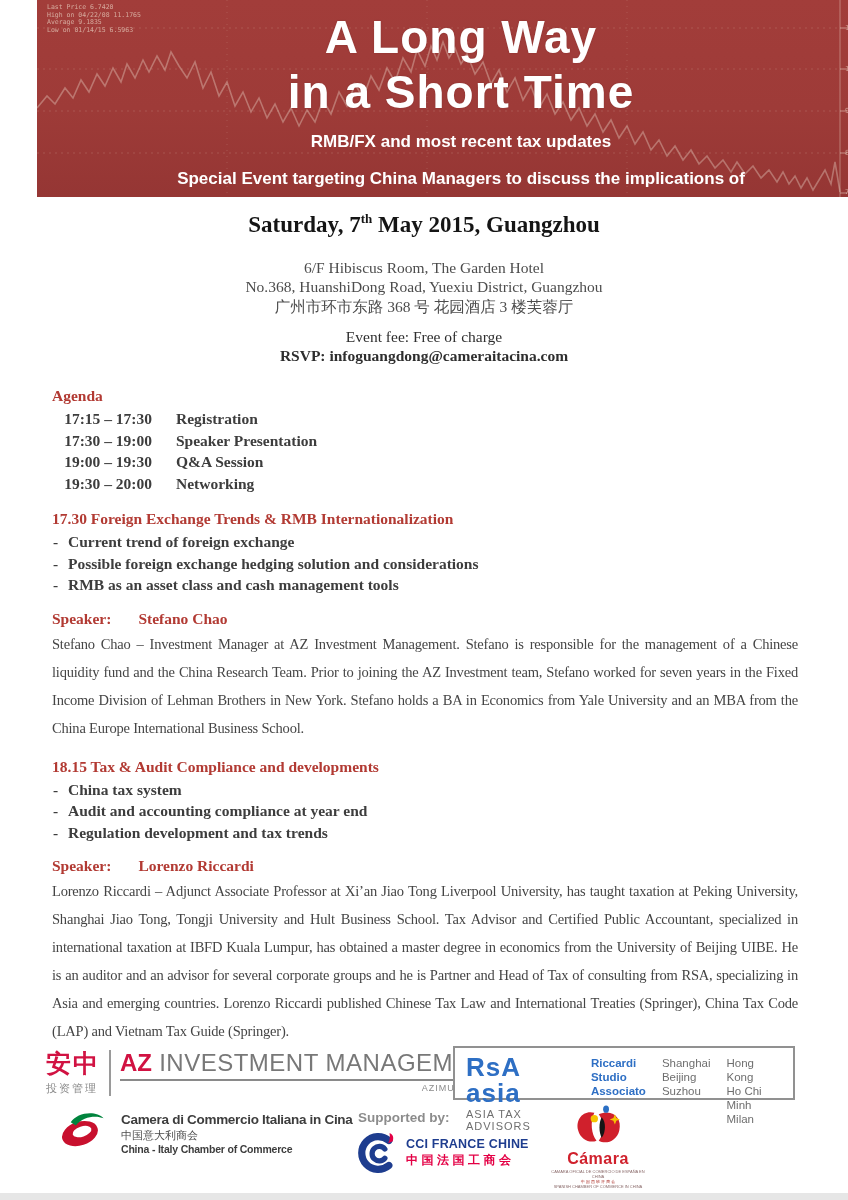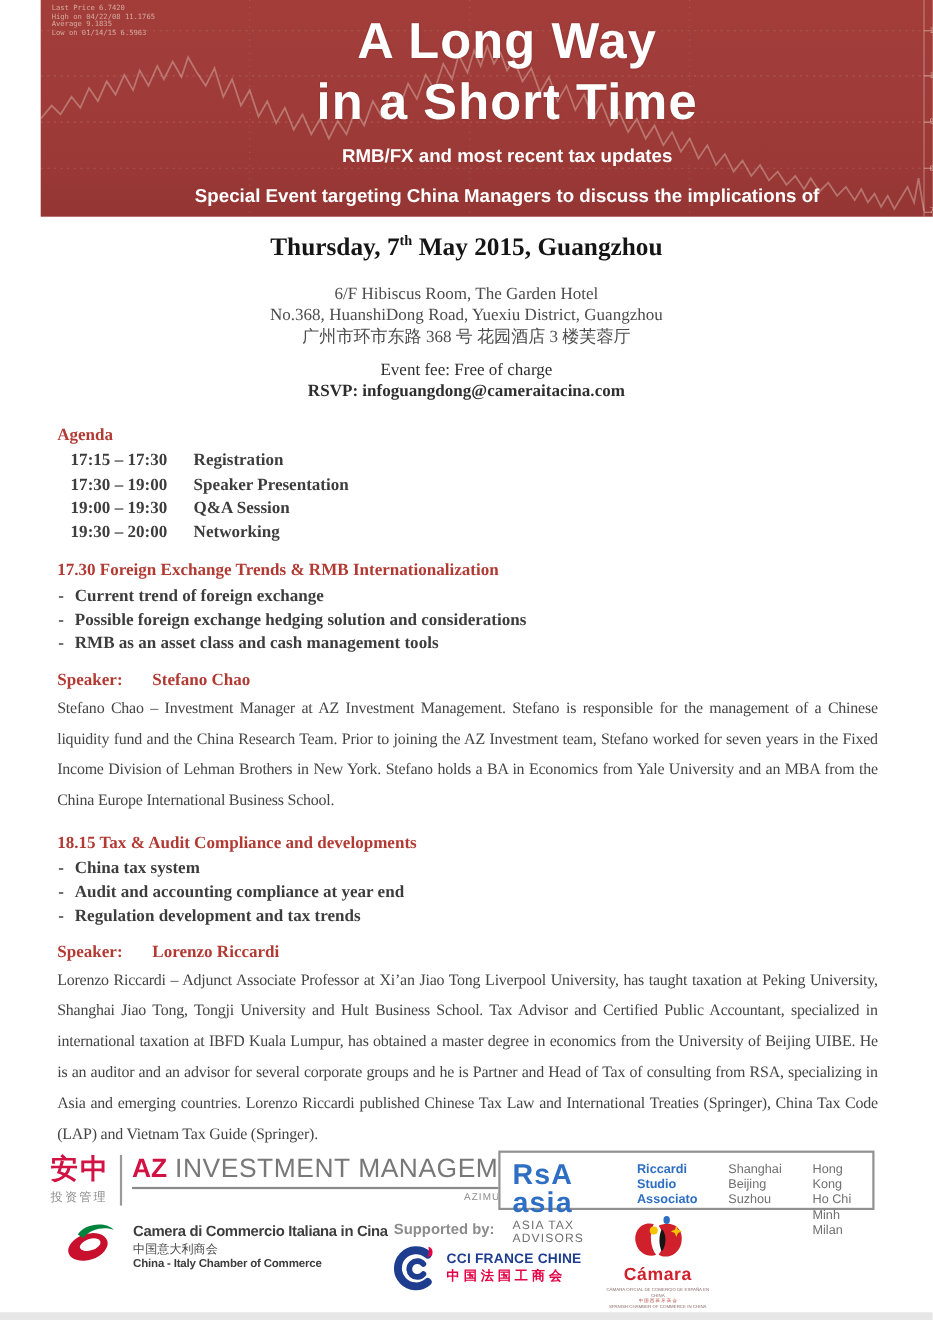--- a/index.html
+++ b/index.html
@@ -57,21 +57,21 @@
   .az-cn-main { font-size:25px; font-weight:bold; color:#d11242; letter-spacing:2px; line-height:27px; }
   .az-cn-sub  { font-size:11px; color:#8a8a8a; letter-spacing:2px; margin-top:4px; }
   .az-div { width:2px; background:#9a9a9a; margin:0 9px; }
   .az-row { font-size:24px; line-height:26px; white-space:nowrap; }
   .az-red  { font-weight:bold; color:#d11242; }
   .az-gray { color:#787878; letter-spacing:.5px; }
   .az-rule { height:1.5px; background:#8a8a8a; margin-top:3px; }
   .az-sub  { text-align:right; font-size:9px; color:#8a8a8a; letter-spacing:1px; margin-top:2px; }
 
   .rsa { position:absolute; left:453px; top:16px; width:342px; height:54px; border:2px solid #919191;
-         display:flex; align-items:flex-start; padding:6px 11px; gap:28px; background:#fff; }
+         display:flex; align-items:flex-start; padding:6px 11px; gap:16px; background:#fff; }
   .rsa-name { font-size:26px; font-weight:bold; color:#2e6fc4; letter-spacing:1px; line-height:26px; }
   .rsa-tag  { font-size:11px; color:#6f6f6f; letter-spacing:1px; margin-top:2px; }
   .rsa-col  { font-size:11.5px; line-height:14px; color:#6f6f6f; padding-top:2px; }
   .rsa-col.blue { color:#2e6fc4; font-weight:bold; }
 
   .ccic { position:absolute; left:56px; top:80px; display:flex; align-items:flex-start; }
   .ccic-text { margin-left:13px; margin-top:2px; }
   .ccic-l1 { font-size:13.5px; font-weight:bold; color:#3d3d3d; letter-spacing:-.3px; }
   .ccic-l2 { font-size:11px; color:#4a4a4a; margin-top:1px; }
   .ccic-l3 { font-size:10.5px; font-weight:bold; color:#3d3d3d; letter-spacing:-.2px; }
@@ -138,21 +138,21 @@
     <span class="axis-lbl" style="top:149px">8.0000</span>
     <span class="axis-lbl" style="top:188px">7.0000</span>
 
     <div class="banner-title bt1">A Long Way</div>
     <div class="banner-title bt2">in a Short Time</div>
     <div class="banner-sub bs2">RMB/FX and most recent tax updates</div>
     <div class="banner-sub bs1">Special Event targeting China Managers to discuss the implications of</div>
   </header>
 
   <section class="center">
-    <h2 class="date-line"><span>Thursday, 7</span><sup>th</sup><span> May 2015, Guangzhou</span></h2>
+    <h2 class="date-line"><span>Saturday, 7</span><sup>th</sup><span> May 2015, Guangzhou</span></h2>
     <div class="venue">
       <div>6/F Hibiscus Room, The Garden Hotel</div>
       <div>No.368, HuanshiDong Road, Yuexiu District, Guangzhou</div>
       <div>广州市环市东路 368 号  花园酒店 3 楼芙蓉厅</div>
     </div>
     <div class="fee">Event fee: Free of charge</div>
     <div class="rsvp">RSVP: infoguangdong@cameraitacina.com</div>
   </section>
 
   <section class="content">

